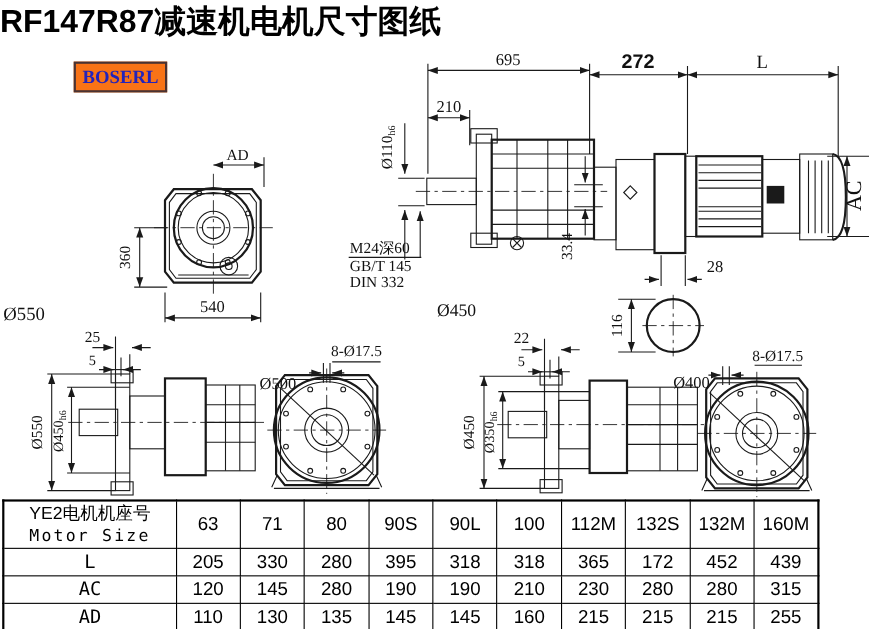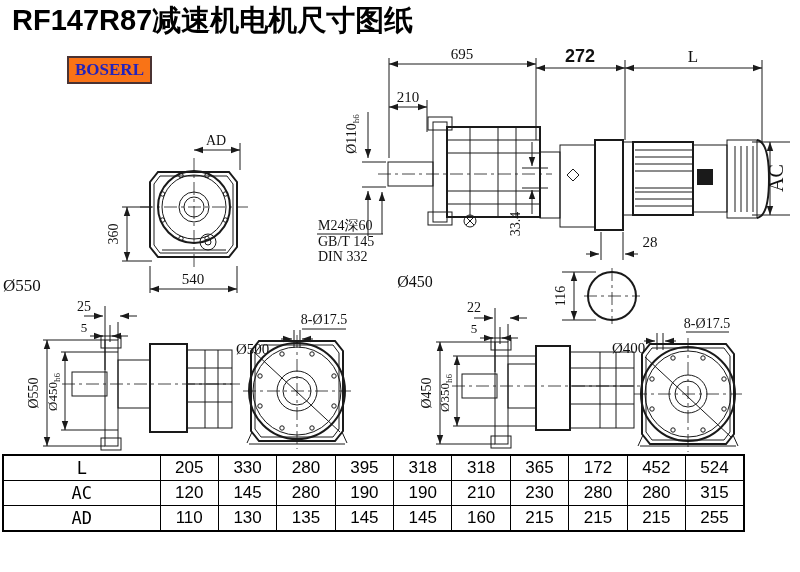--- a/index.html
+++ b/index.html
@@ -1,17 +1,17 @@
 <!DOCTYPE html>
 <html><head>
 <meta charset="utf-8">
 <style>
   html,body{margin:0;padding:0;background:#fff;}
   body{width:800px;height:572px;position:relative;overflow:hidden;font-family:"Liberation Sans","DejaVu Sans",sans-serif;}
-  .title{position:absolute;left:12px;top:2px;font-weight:bold;font-size:29px;line-height:1.25;color:#000;white-space:nowrap;}
+  .title{position:absolute;left:0;top:2px;font-weight:bold;font-size:29px;line-height:1.25;color:#000;white-space:nowrap;}
   .logo{position:absolute;left:67px;top:56px;border:2px solid #4a3333;background:#f97316;color:#2323bb;
         font-family:"Liberation Serif","DejaVu Serif",serif;font-weight:bold;font-size:17px;padding:0 6px;line-height:24px;}
   svg.draw{position:absolute;left:0;top:0;}
   svg .ln{stroke:#1a1a1a;fill:none;stroke-width:1;}
   svg .thick{stroke-width:2;}
   svg .cl{stroke:#1a1a1a;fill:none;stroke-width:.8;stroke-dasharray:13 4 3 4;}
   svg .fillb{fill:#1a1a1a;stroke:none;}
   svg text{fill:#111;stroke:none;font-family:"Liberation Serif","DejaVu Serif",serif;}
   svg text.dim{font-size:15px;}
   svg text.dim14{font-size:14px;}
@@ -277,32 +277,48 @@
         <col class="c">
         <col class="c">
         <col class="c">
       <col class="c">
         <col class="c">
         <col class="c">
         <col class="c">
         <col class="c">
     </colgroup>
     <tbody>
+        <tr class="hdr">
+      <td>
+        <div class="hcn">YE2电机机座号</div>
+        <div class="hen">Motor Size</div>
+      </td>
+      <td>63</td>
+      <td>71</td>
+      <td>80</td>
+      <td>90S</td>
+      <td>90L</td>
+      <td>100</td>
+      <td>112M</td>
+      <td>132S</td>
+      <td>132M</td>
+      <td>160M</td>
+    </tr>
     <tr>
       <td class="rl">L</td>
       <td>205</td>
       <td>330</td>
       <td>280</td>
       <td>395</td>
       <td>318</td>
       <td>318</td>
       <td>365</td>
       <td>172</td>
       <td>452</td>
-      <td>524</td>
+      <td>439</td>
     </tr>
     <tr>
       <td class="rl">AC</td>
       <td>120</td>
       <td>145</td>
       <td>280</td>
       <td>190</td>
       <td>190</td>
       <td>210</td>
       <td>230</td>

